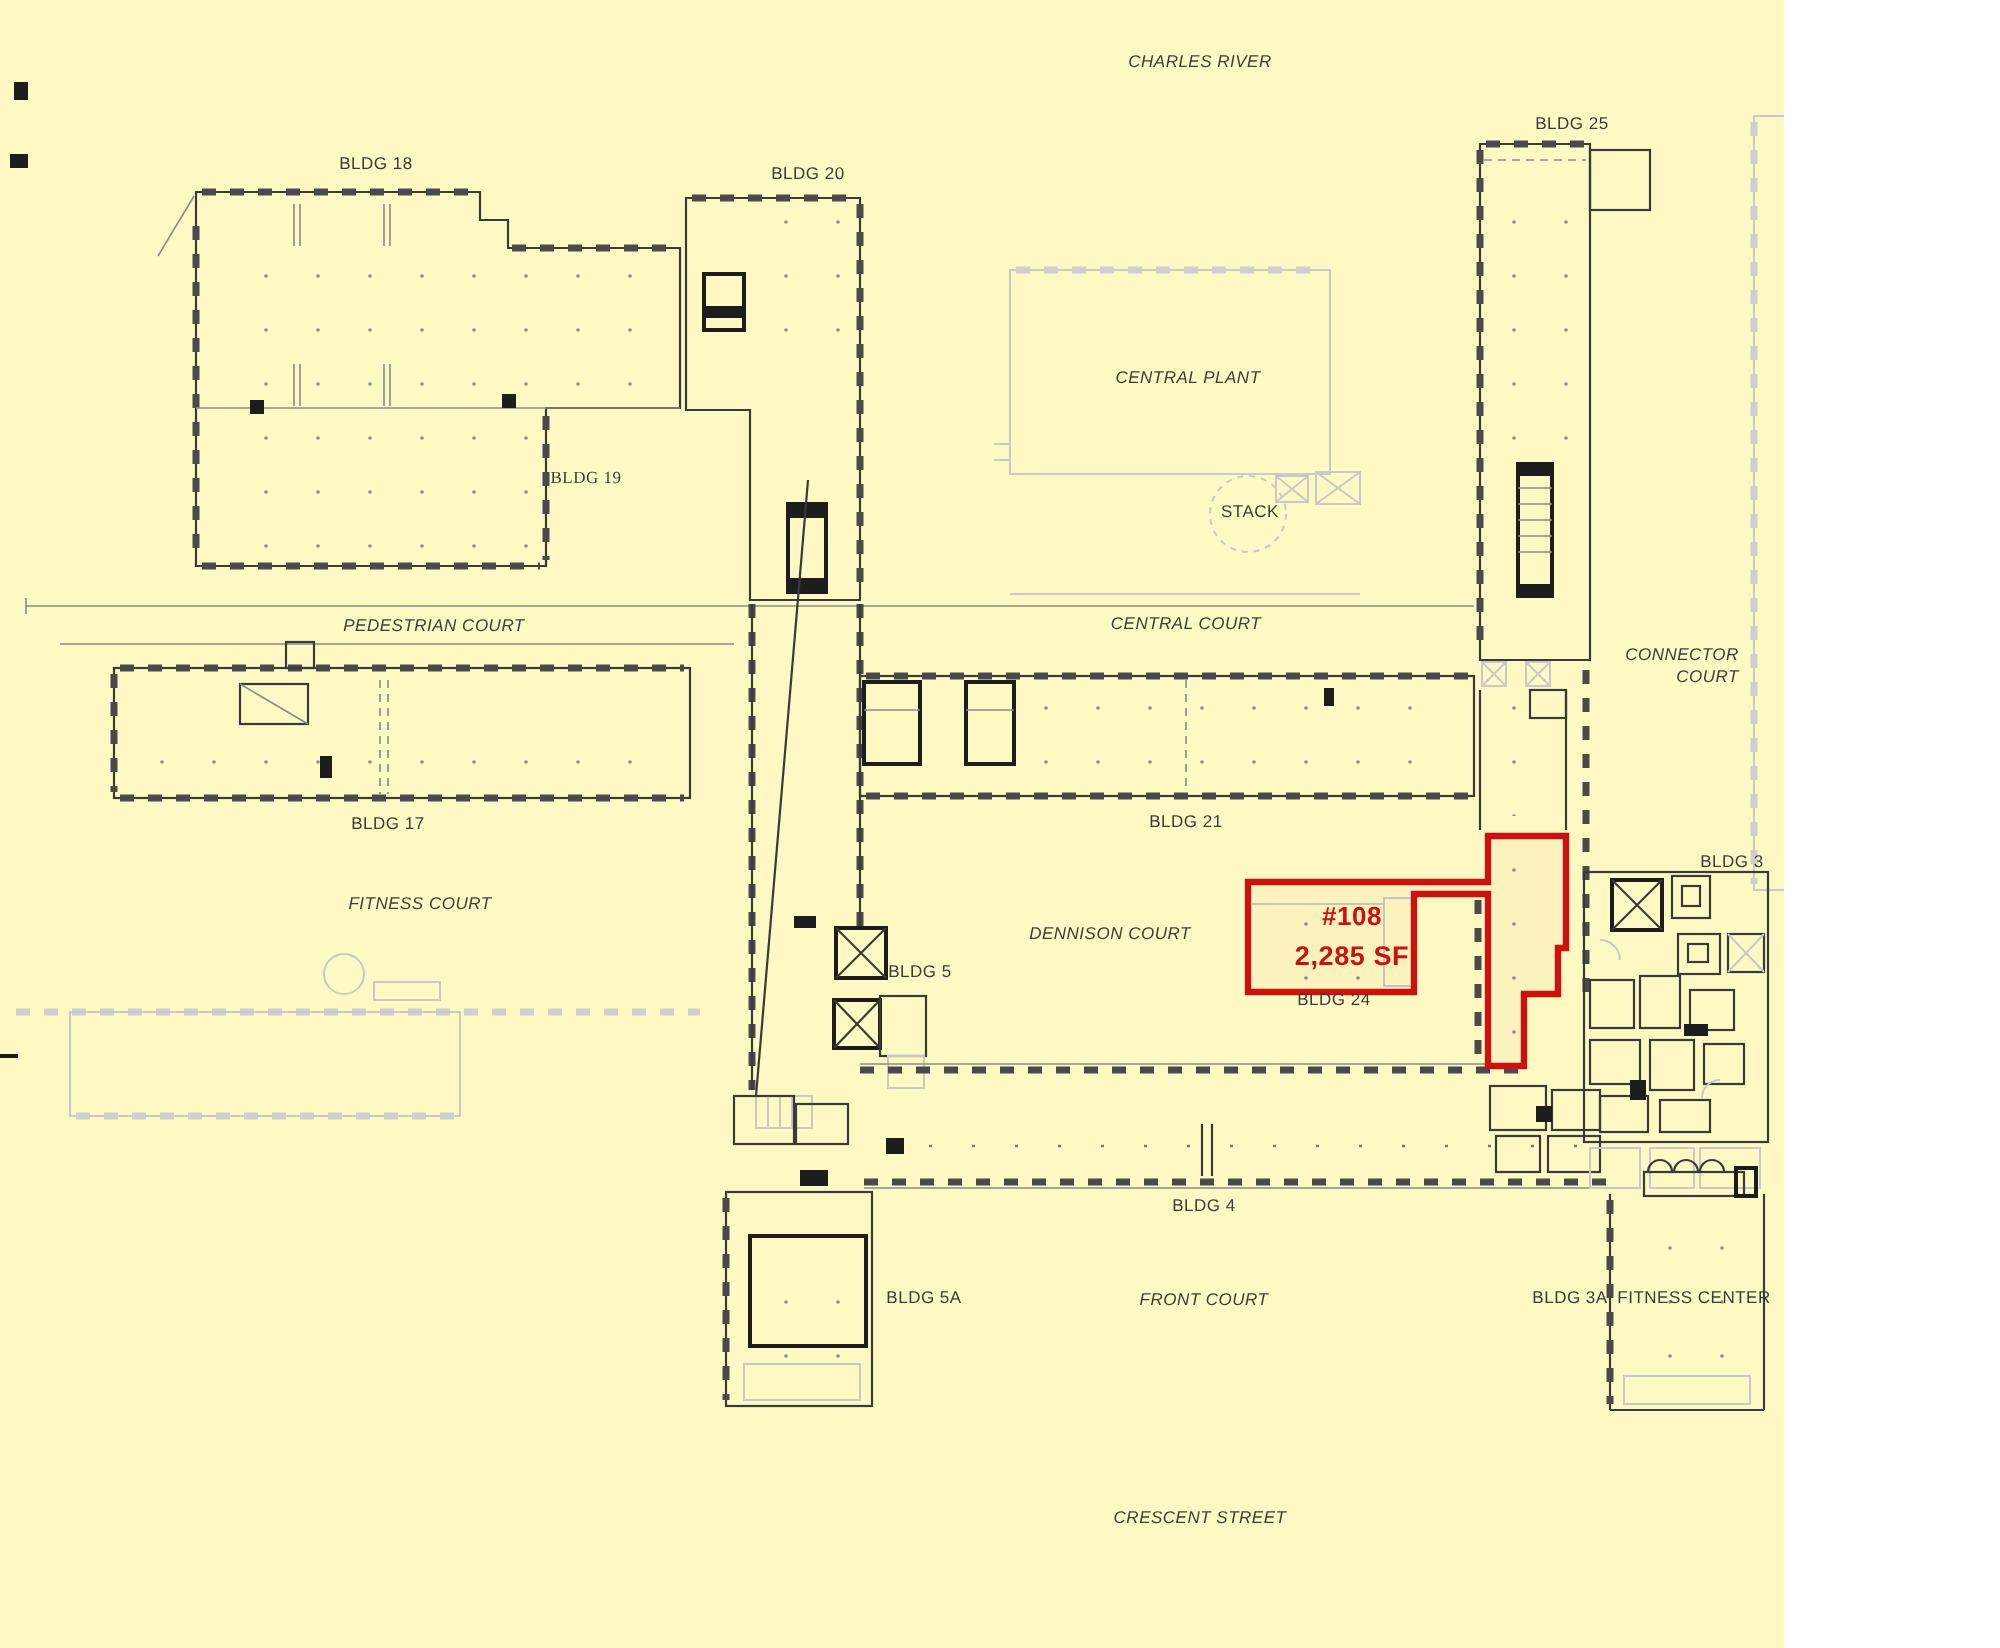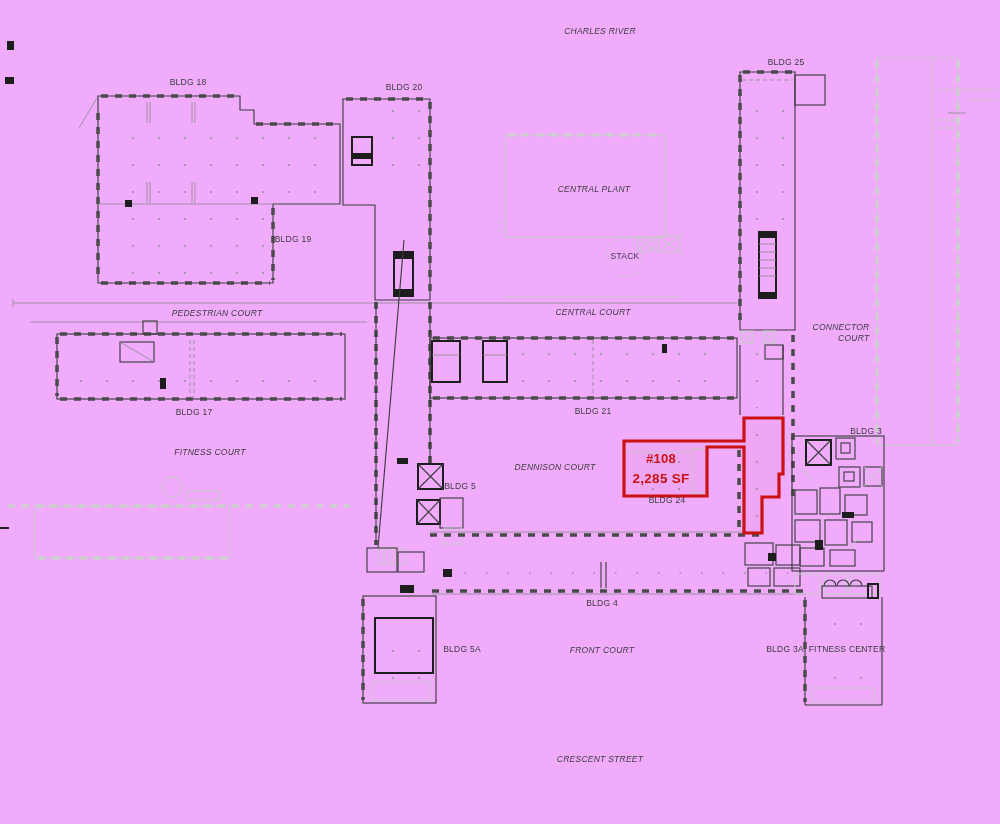--- a/index.html
+++ b/index.html
@@ -1,16 +1,16 @@
 <!DOCTYPE html>
 <html><head>
 <meta charset="utf-8">
 <style>
   html,body{margin:0;padding:0;background:#ffffff;}
-  .stage{position:relative;width:1000px;height:824px;background:#f0abfc;
+  .stage{position:relative;width:892px;height:824px;background:#fef9c3;
          font-family:"Liberation Sans",sans-serif;overflow:hidden;}
   .stage svg{position:absolute;left:0;top:0;}
   
   .w   {stroke:#3a3a3a;stroke-width:1.1;fill:none;}
   .w2  {stroke:#1d1d1d;stroke-width:2;fill:none;}
   .thin{stroke:#8a8a8a;stroke-width:0.8;fill:none;}
   .lt  {stroke:#c9c9c9;stroke-width:1;fill:none;}
   .cast{stroke:#4a4a4a;stroke-width:3.5;fill:none;stroke-dasharray:7 7;}
   .castl{stroke:#cfcfcf;stroke-width:3.5;fill:none;stroke-dasharray:7 7;}
   .dash{stroke-dasharray:4 3;}
@@ -281,36 +281,36 @@
       <rect x="748" y="428" width="32" height="96" fill="url(#dg)" stroke="none"></rect>
       <path d="M624,441 H744 V418 H783 V474 H779 V497 H762 V533 H744 V447 H707 V496 H624 Z" fill="rgba(204,17,17,0.03)" stroke="#cc1111" stroke-width="3.2" stroke-linejoin="miter"></path>
     </g>
   </svg>
 
   <div class="lbl it" style="left:600px;top:31px;">CHARLES RIVER</div>
   <div class="lbl" style="left:768px;top:62px;padding-left:36px;">BLDG 25</div>
   <div class="lbl" style="left:182px;top:82px;padding-left:12px;">BLDG 18</div>
   <div class="lbl" style="left:404px;top:87px;">BLDG 20</div>
   <div class="lbl it" style="left:594px;top:189px;">CENTRAL PLANT</div>
-  <div class="lbl" style="left:293px;top:239px;">BLDG 19</div>
+  <div class="lbl" style="left:293px;top:239px;font-family:Liberation Serif, serif;">BLDG 19</div>
   <div class="lbl" style="left:625px;top:256px;">STACK</div>
   <div class="lbl it" style="left:217px;top:313px;">PEDESTRIAN COURT</div>
   <div class="lbl it" style="left:593px;top:312px;">CENTRAL COURT</div>
   <div class="lbl it ctr" style="left:841px;top:305px;">
     <span>CONNECTOR</span><br>
     <span>COURT</span>
   </div>
   <div class="lbl" style="left:194px;top:412px;">BLDG 17</div>
   <div class="lbl" style="left:593px;top:411px;">BLDG 21</div>
   <div class="lbl" style="left:846px;top:431px;margin-left:20px;">BLDG 3</div>
   <div class="lbl it" style="left:210px;top:452px;">FITNESS COURT</div>
   <div class="lbl it" style="left:555px;top:467px;">DENNISON COURT</div>
   <div class="lbl" style="left:460px;top:486px;">BLDG 5</div>
 
-  <div class="unit-lbl" style="left:661px;top:468px;">
+  <div class="unit-lbl" style="left:676px;top:468px;">
     <span class="num">#108</span>
     <span class="area">2,285 SF</span>
   </div>
 
   <div class="lbl" style="left:667px;top:500px;">BLDG 24</div>
   <div class="lbl" style="left:602px;top:603px;">BLDG 4</div>
   <div class="lbl" style="left:462px;top:649px;">BLDG 5A</div>
   <div class="lbl it" style="left:602px;top:650px;">FRONT COURT</div>
   <div class="lbl" style="left:785px;top:649px;">BLDG 3A</div>
   <div class="lbl" style="left:847px;top:649px;">FITNESS CENTER</div>

